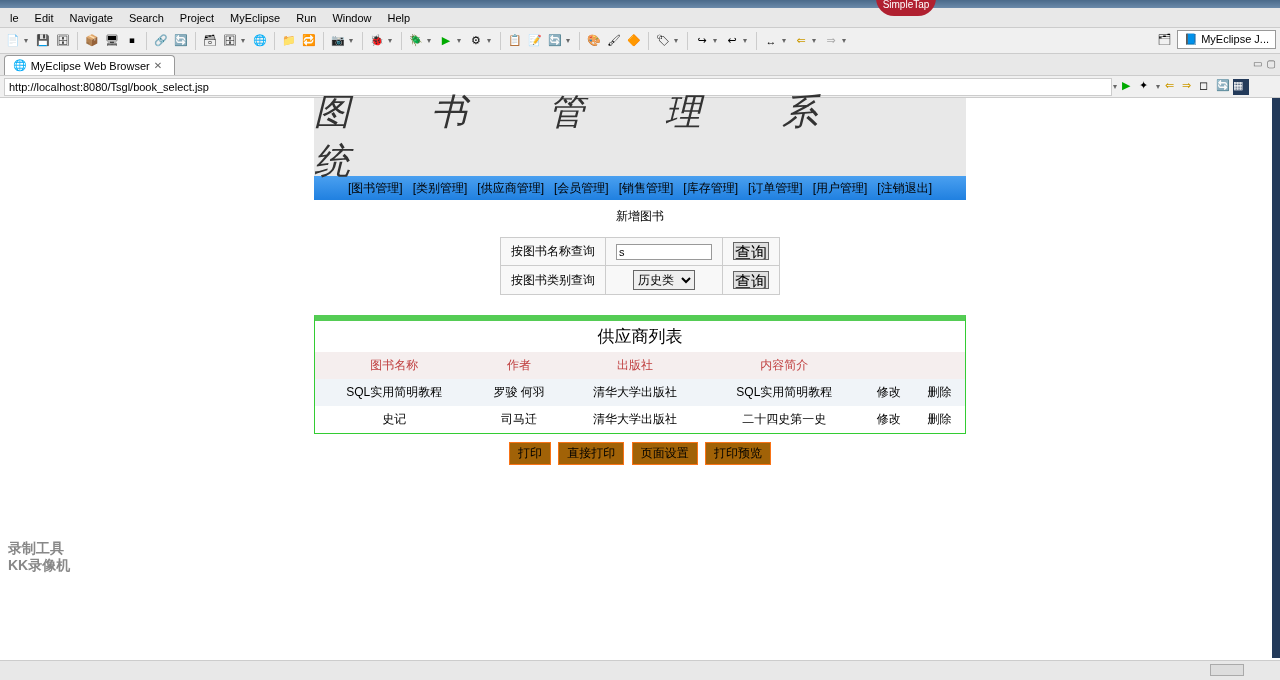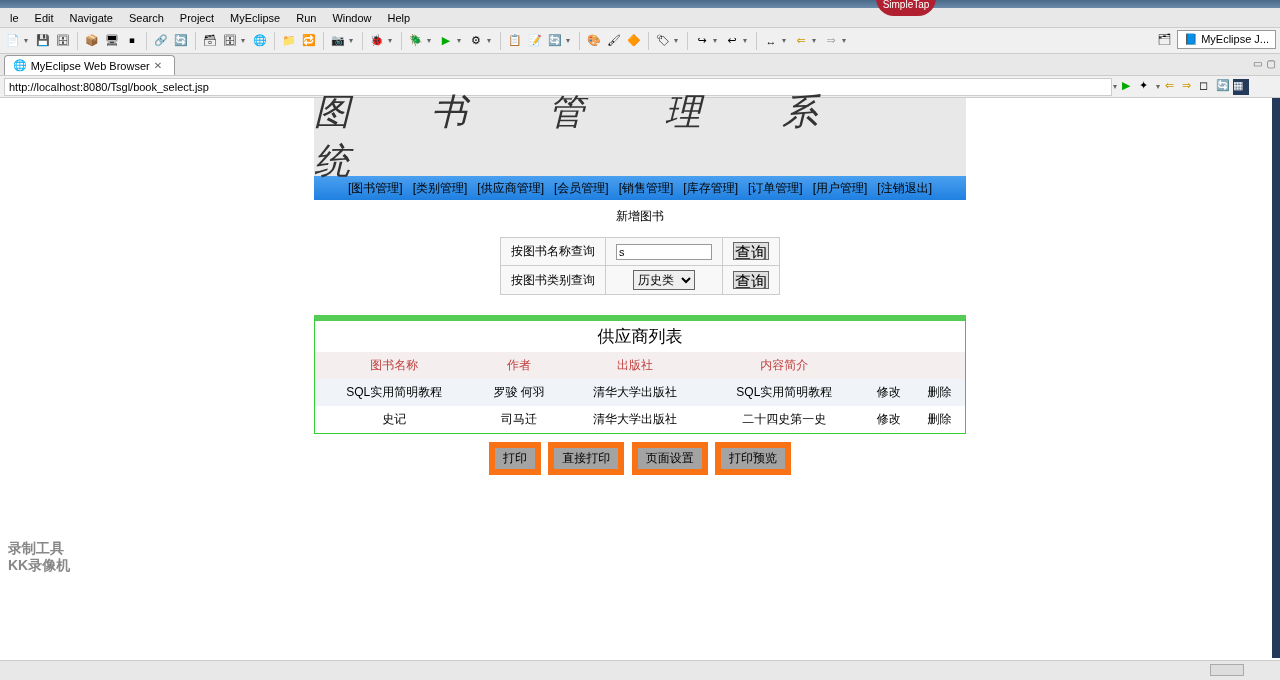--- a/index.html
+++ b/index.html
@@ -52,21 +52,21 @@
 .list-wrap { margin-top: 20px; border: 1px solid #3c3; }
 .list-title { text-align: center; padding: 4px; font-size: 17px; background: #fff; }
 .data-table { width: 100%; border-collapse: collapse; font-size: 12px; }
 .data-table th { padding: 5px; font-weight: normal; color: #c04040; background: #f5eeee; }
 .data-table td { padding: 5px; text-align: center; background: #fff; }
 .data-table tr:nth-child(even) td { background: #f0f4f8; }
 .data-table a { color: #000; text-decoration: none; cursor: pointer; }
 .green-border-top { border-top: 6px solid #5c5; }
 
 .footer-btns { text-align: center; padding: 8px 0; }
-.footer-btns input { padding: 2px 8px; border: 6px solid #f97316; background: #a3a3a3; font-size: 12px; margin: 0 2px; cursor: pointer; }
+.footer-btns input { padding: 2px 8px; border: 1px solid #f97316; background: #a16207; font-size: 12px; margin: 0 2px; cursor: pointer; }
 
 .watermark { position: absolute; left: 8px; bottom: 84px; font-size: 14px; color: #888; font-weight: bold; font-family: Arial; text-shadow: 1px 1px #fff; line-height: 1.2; }
 
 
 .statusbar { height: 20px; background: #e8e8e8; border-top: 1px solid #ccc; position: fixed; bottom: 0; left: 0; right: 0; }
 .statusbar::before { content: ""; position: absolute; right: 36px; bottom: 4px; width: 32px; height: 10px; border: 1px solid #aaa; background: #ddd; }
 
 
 .scroll-edge { position: absolute; right: 0; top: 0; width: 8px; background: #233a5a; height: 560px; }
 </style>

